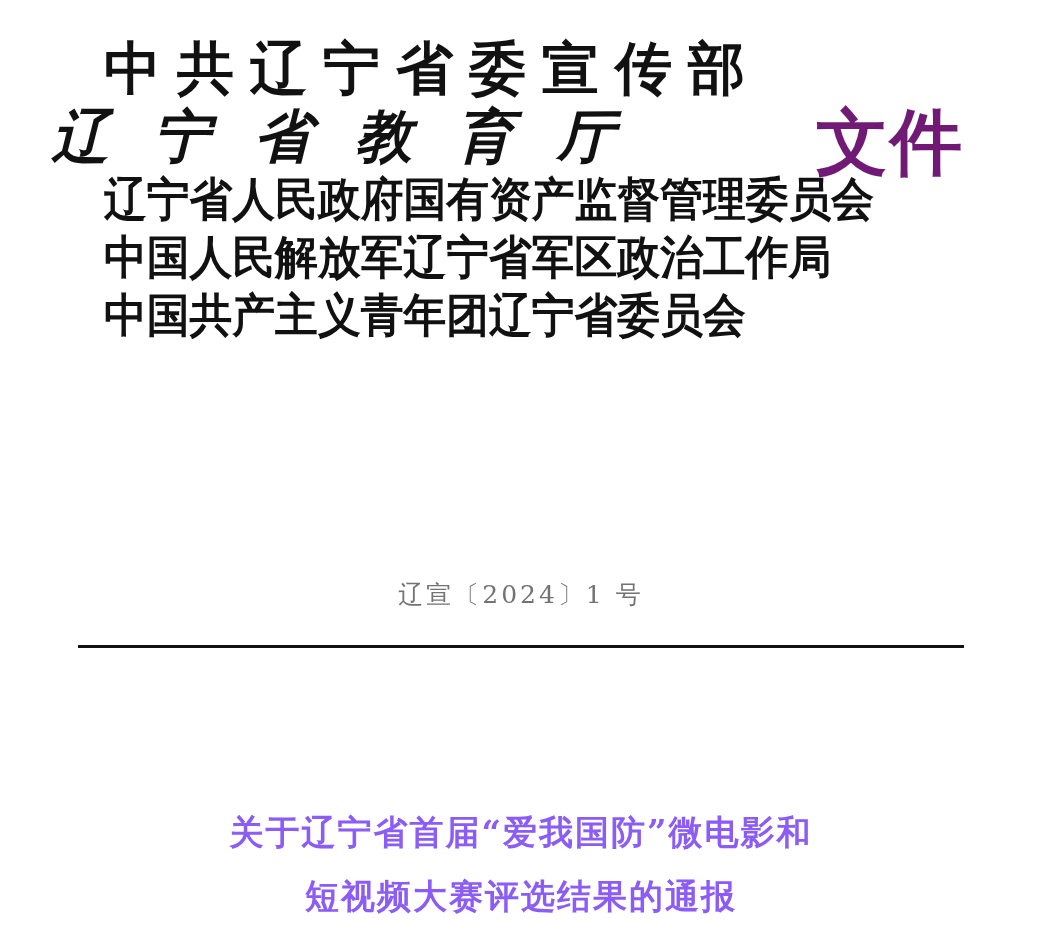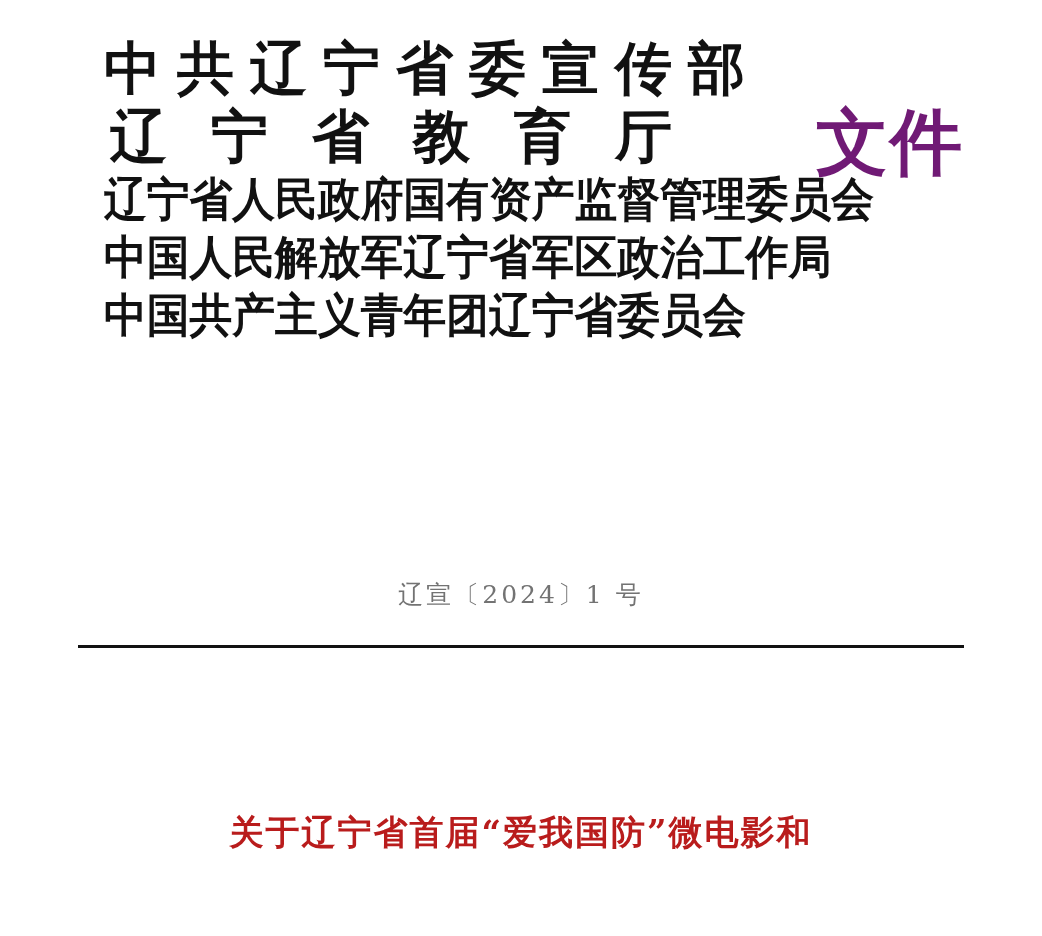--- a/index.html
+++ b/index.html
@@ -47,21 +47,22 @@
 
   
   .agency-line.big {
     font-size: 57px;
     line-height: 68px;
     margin-left: 104px;
     letter-spacing: 16px;
   }
   .agency-line.big.spaced-wide {
     letter-spacing: 44px;
-    margin-left: 110px;
+    margin-left: 52px;
+    font-style: italic;
   }
 
   
   .agency-line.med {
     font-size: 46px;
     line-height: 58px;
     margin-left: 104px;
     letter-spacing: 0px;
     transform: scaleX(0.93);
     transform-origin: left center;
@@ -110,21 +111,21 @@
     top: 800px;
     width: 1042px;
     text-align: center;
   }
   .title-line {
     display: block;
     font-size: 34px;
     line-height: 64px;
     font-weight: 700;
     letter-spacing: 2px;
-    color: #b91c1c;
+    color: #8b5cf6;
     font-family: "DejaVu Serif", serif;
   }
 </style>
 </head>
 <body>
 
 <div class="page">
 
   <div class="header-block">
     <div class="agency-rows">
@@ -137,15 +138,16 @@
   </div>
 
   <div class="wenjian">文件</div>
 
   <div class="doc-number">辽宣〔2024〕1 号</div>
 
   <div class="rule"></div>
 
   <div class="title">
     <span class="title-line">关于辽宁省首届“爱我国防”微电影和</span>
+    <span class="title-line">短视频大赛评选结果的通报</span>
   </div>
 
 </div>
 
 </body></html>

